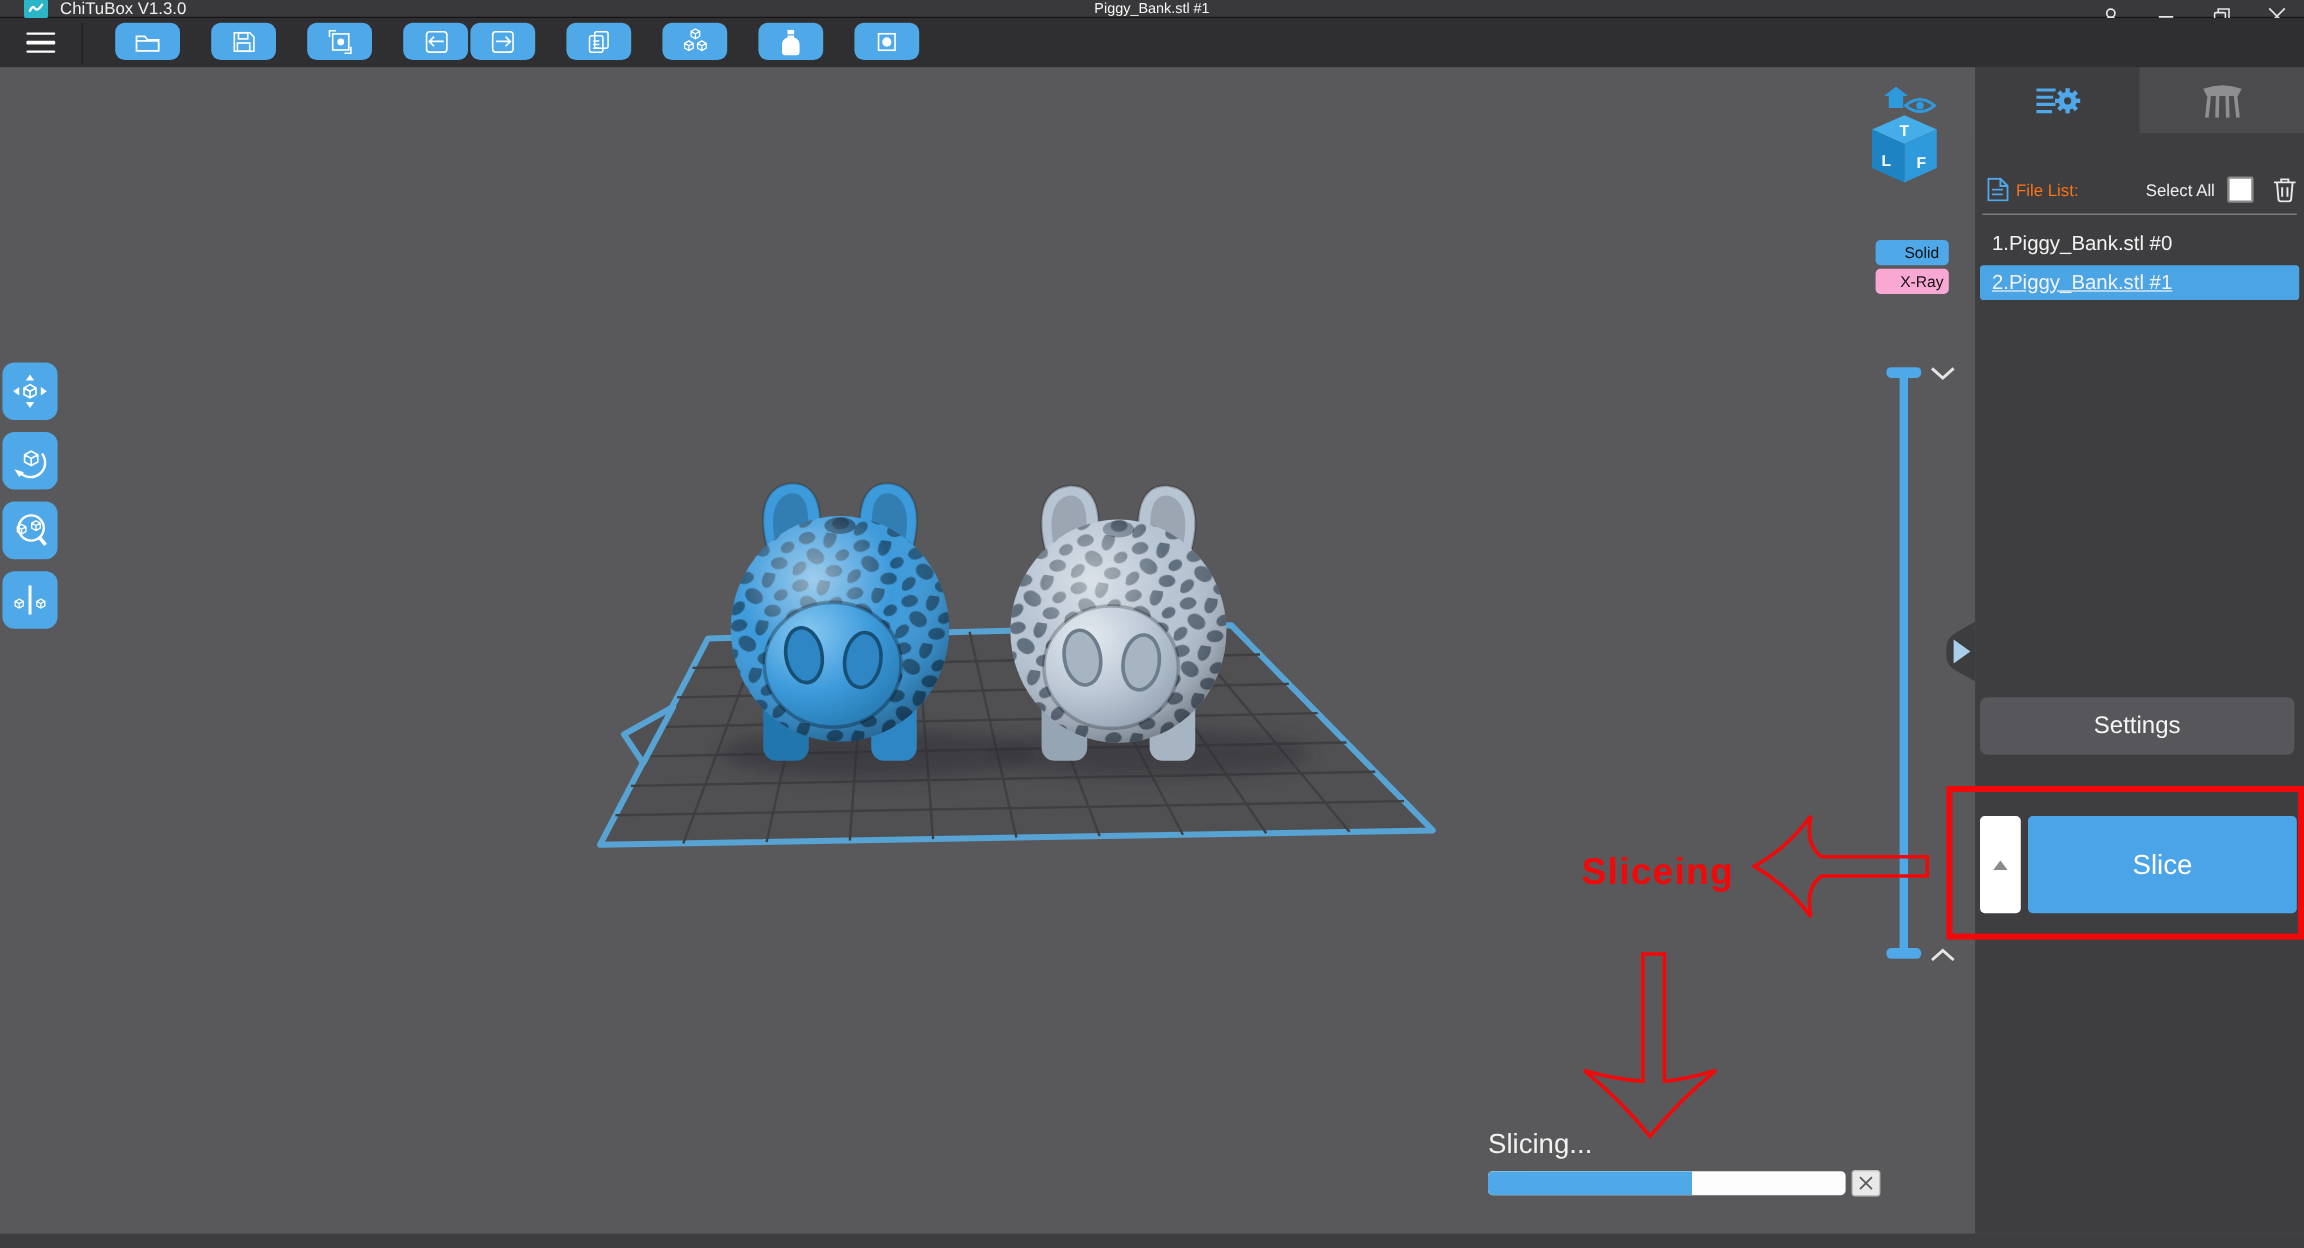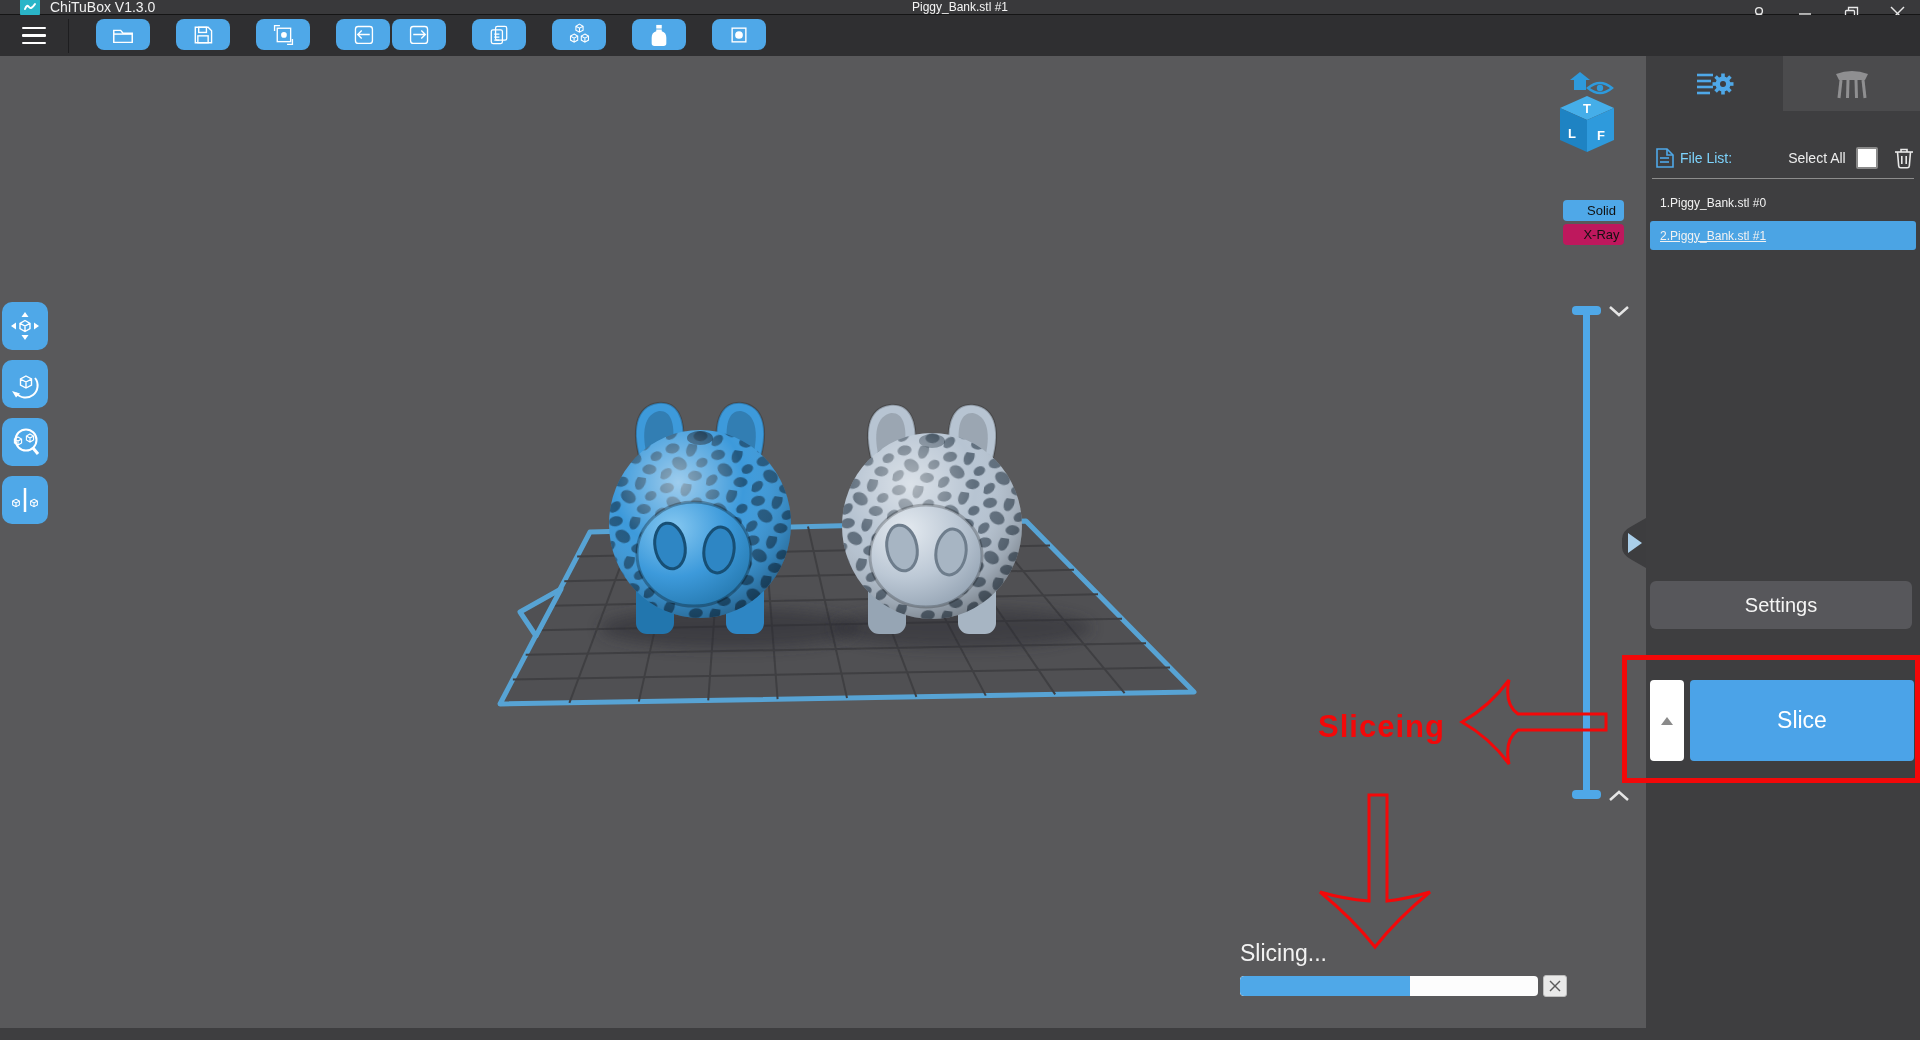--- a/index.html
+++ b/index.html
@@ -29,21 +29,21 @@
   #scene { position:absolute; left:0; top:0; }
 
   
   #left-tools { position:absolute; left:2px; top:246px; display:flex; flex-direction:column; gap:10px; z-index:3; }
   .side-btn { width:46px; height:48px; background:#4FA8E8; border-radius:10px; display:flex; align-items:center; justify-content:center; }
 
   
   #view-toggle { position:absolute; left:1563px; top:144px; z-index:3; display:flex; flex-direction:column; gap:3px; align-items:flex-end;}
   .vmode { width:61px; height:21px; border-radius:4px; font-size:13px; color:#111; display:flex; align-items:center; justify-content:center;padding-left:16px; }
   .vmode.active { background:#4FA8E8; }
-  .vmode.inactive { background:#be185d; }
+  .vmode.inactive { background:#f9a8d4; }
 
   
   #slicing-label { position:absolute; left:1240px; top:884px; color:#F2F2F2; font-size:23px; z-index:3; }
   #progress-row { position:absolute; left:1240px; top:919px; display:flex; align-items:center; gap:5px; z-index:3; }
   #progress-track { width:298px; height:20px; background:#FDFDFD; border-radius:4px; overflow:hidden; }
   #progress-fill { height:100%; background:#4FA8E8; border-radius:4px 0 0 4px; }
   #progress-cancel { width:24px; height:22px; background:#E9E9E9; border:1px solid #BDBDBD; border-radius:3px;
                      display:flex; align-items:center; justify-content:center; }
 
   
@@ -51,28 +51,28 @@
                    border:5px solid #F30809; z-index:6; pointer-events:none; }
 
   
   #panel { position:absolute; left:1646px; top:0; width:274px; height:972px; background:#3E3E40; z-index:4; }
   #tabs { display:flex; height:55px; }
   .tab { flex:1; display:flex; align-items:center; justify-content:center; }
   .tab.active { background:#3E3E40; }
   .tab.inactive { background:#4B4B4D; }
 
   #filelist-header { position:absolute; left:0; top:84px; width:274px; height:36px; display:flex; align-items:center; }
-  #filelist-title { color:#7dd3fc; font-size:14px; margin-left:6px; }
+  #filelist-title { color:#f97316; font-size:14px; margin-left:6px; }
   #selectall-label { color:#EDEDED; font-size:14px; margin-left:56px; }
   #selectall-box { width:22px; height:22px; background:#fff; border:2px solid #8a8a8a; border-radius:2px; margin-left:10px; }
   #trash-btn { margin-left:16px; display:flex; align-items:center; }
   #filelist-divider { position:absolute; left:6px; top:122px; width:262px; height:1px; background:#8c8c8c; }
 
   #file-items { position:absolute; left:4px; top:132px; width:266px; }
-  .file-item { height:29px; display:flex; align-items:center; color:#F2F2F2; font-size:12px;
+  .file-item { height:29px; display:flex; align-items:center; color:#F2F2F2; font-size:17px;
                padding-left:10px; border-radius:3px; margin-bottom:4px; }
   .file-item.selected { background:#4BA4E4;text-decoration:underline; }
 
   #settings-btn { position:absolute; left:4px; top:525px; width:262px; height:48px; background:#57575B;
                   border-radius:6px; color:#F5F5F5; font-size:20px; display:flex; align-items:center; justify-content:center; }
   #slice-row { position:absolute; left:4px; top:624px; width:268px; height:81px; display:flex; }
   #slice-spinner { width:34px; height:81px; background:#FFFFFF; border-radius:4px; display:flex; align-items:center; justify-content:center; }
   #slice-btn { width:224px; height:81px; background:#4BA3E8; border-radius:4px; margin-left:6px;
                color:#FFFFFF; font-size:23px; display:flex; align-items:center; justify-content:center; }
 </style>

